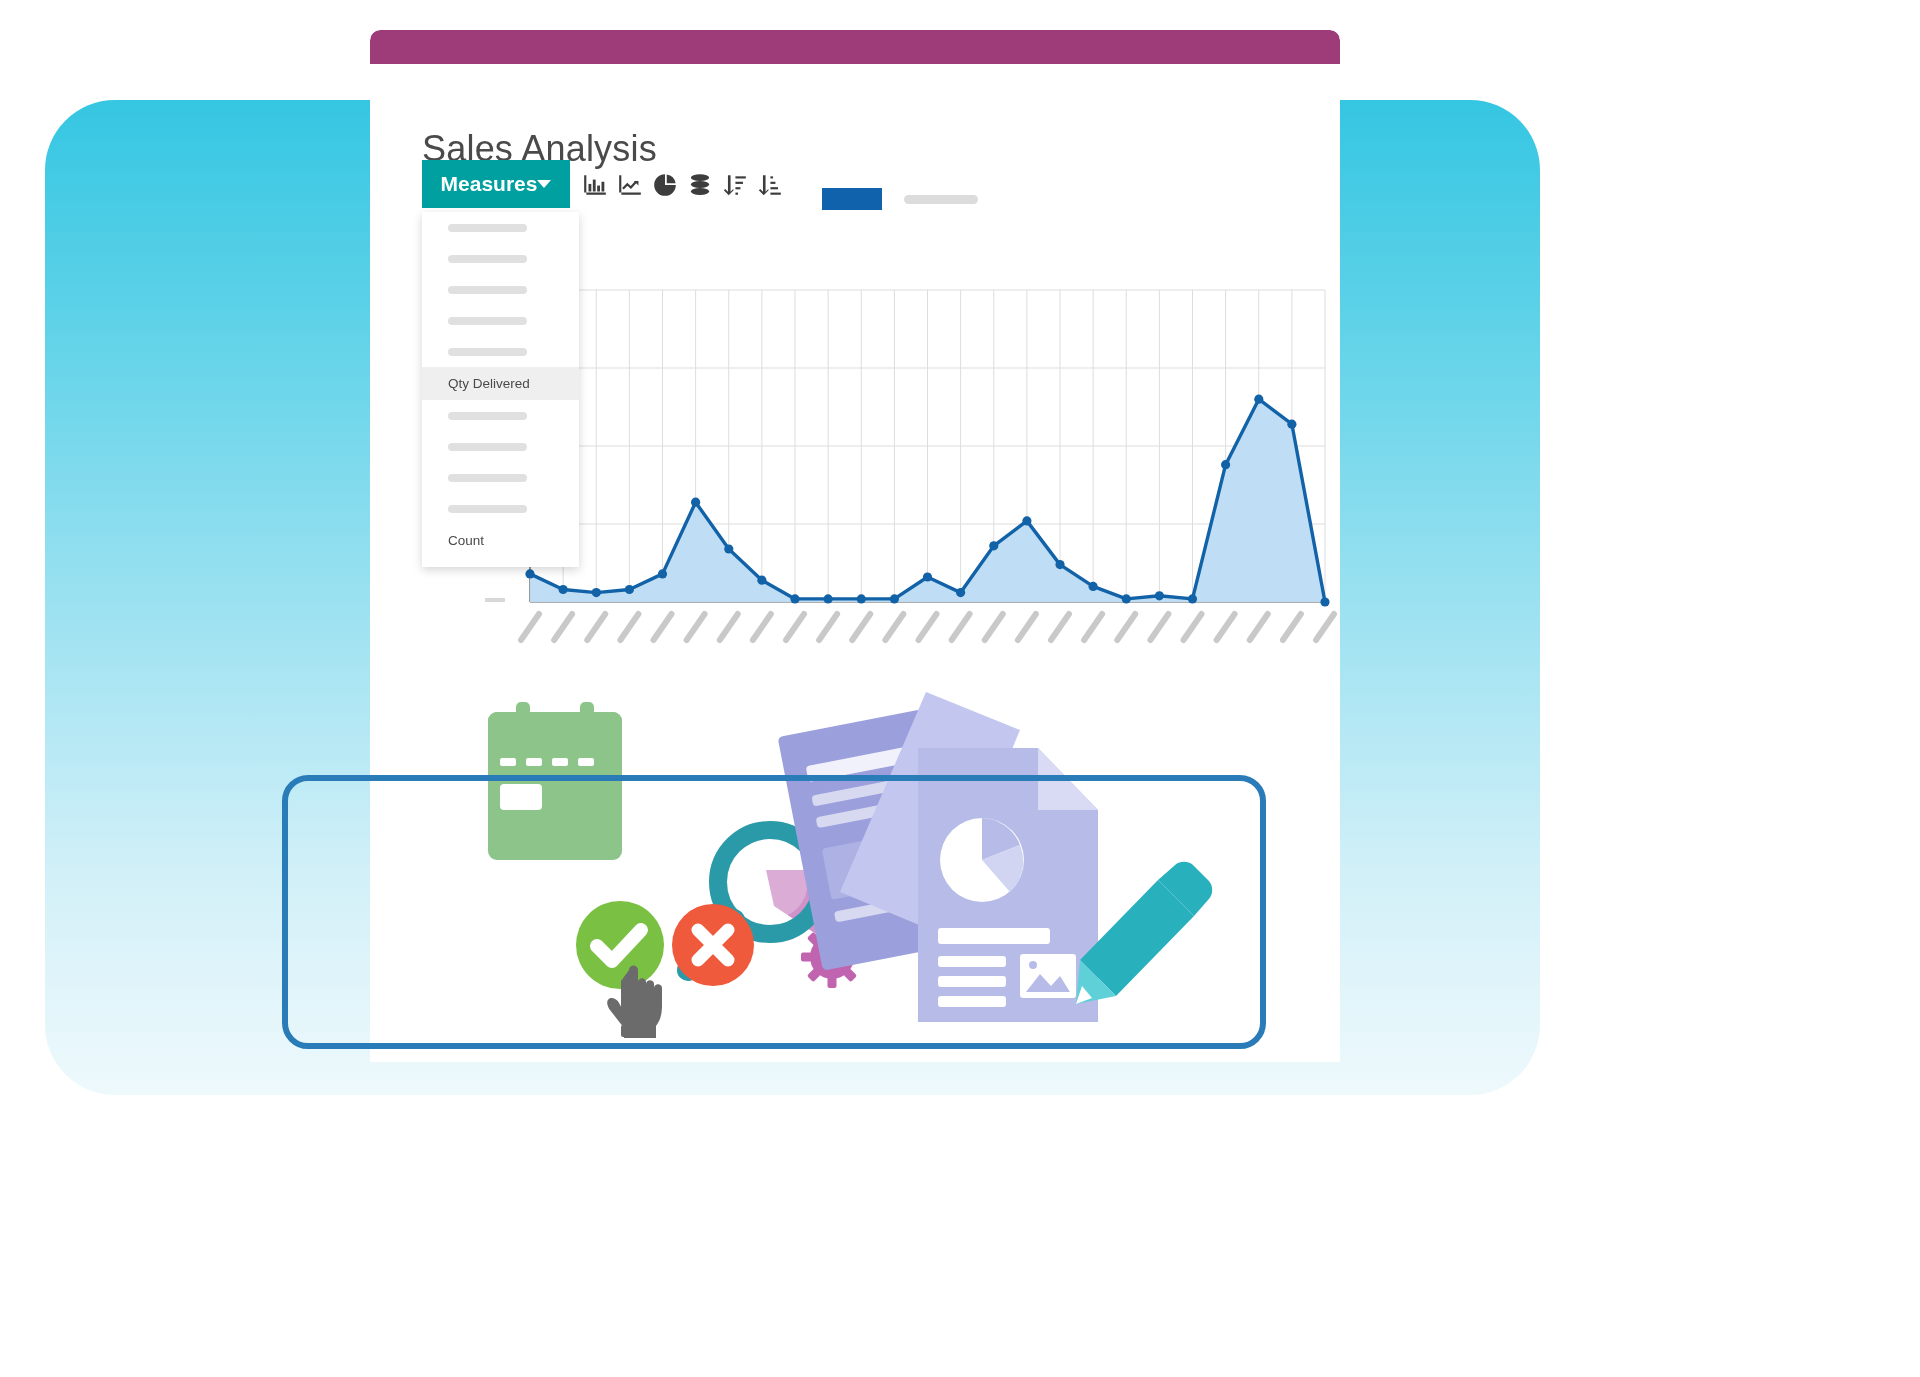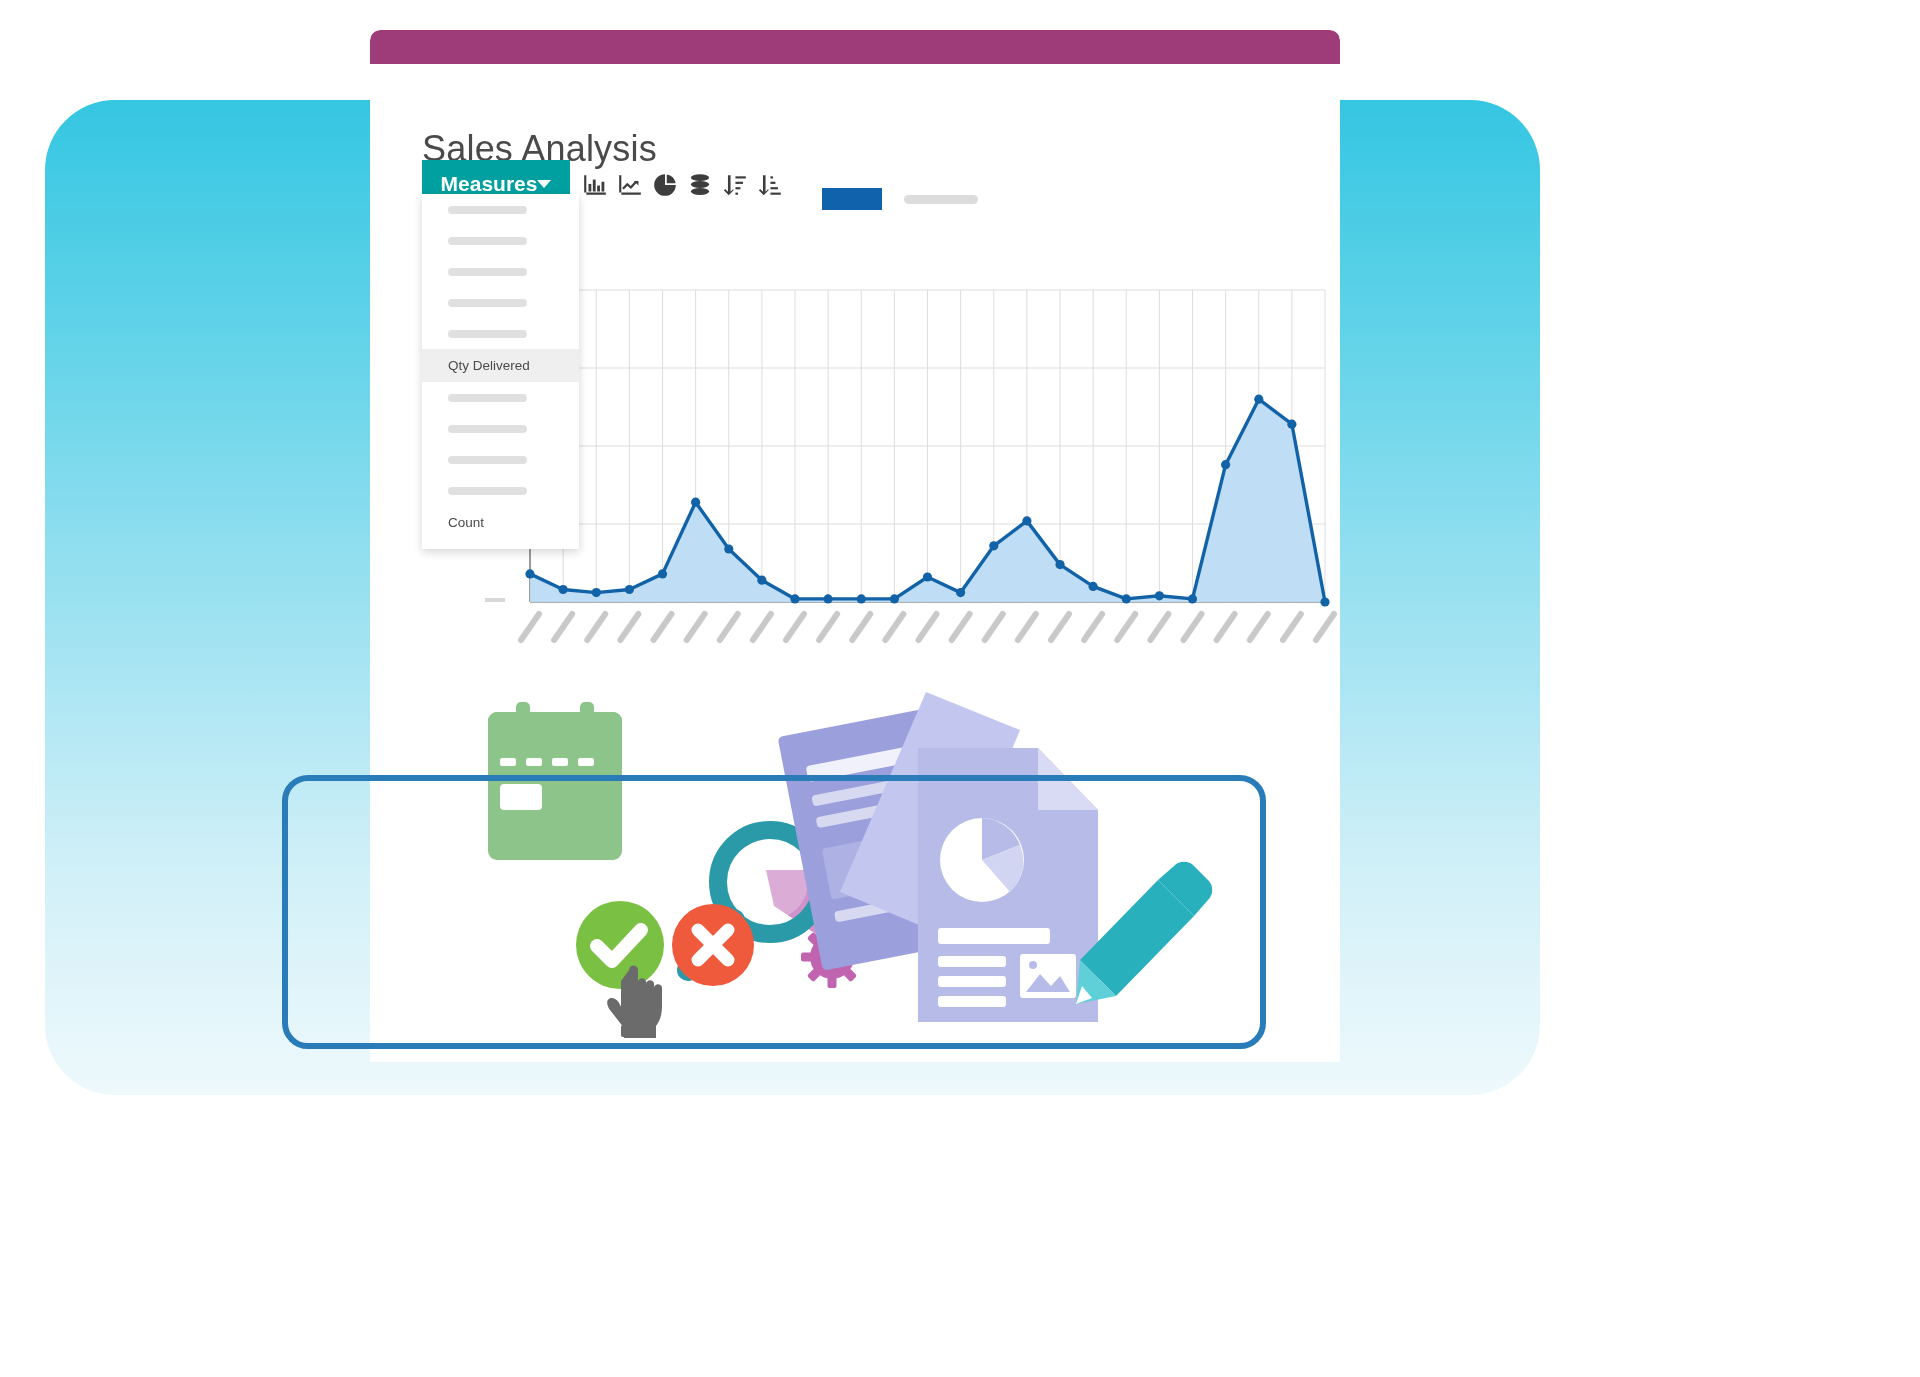--- a/index.html
+++ b/index.html
@@ -32,21 +32,21 @@
   
   .measures-btn{
     position:absolute;left:52px;top:130px;width:148px;height:48px;
     background:#01a0a0;color:#ffffff;border:none;
     font-family:"Liberation Sans",sans-serif;font-size:21px;font-weight:bold;
     display:flex;align-items:center;justify-content:center;gap:0;cursor:pointer;
   }
   .caret{width:0;height:0;border-left:7px solid transparent;border-right:7px solid transparent;border-top:8px solid #fff;display:inline-block;}
 
   .dropdown{
-    position:absolute;left:52px;top:164px;width:157px;height:355px;
+    position:absolute;left:52px;top:182px;width:157px;height:355px;
     background:#ffffff;box-shadow:0 3px 9px rgba(0,0,0,.17);
   }
   .dd-item{height:31px;display:flex;align-items:center;padding:0 0 0 26px;}
   .dd-ph{width:79px;height:8px;border-radius:4px;background:#e0e0e0;}
   .dd-item.real{height:33px;font-size:13.5px;color:#4a4a4a;}
   .dd-item.sel{background:#efefef;}
 
   
   .toolbar{position:absolute;left:212px;top:142px;display:flex;align-items:center;gap:9px;}
   .tb-icon{width:26px;height:26px;display:block;}

